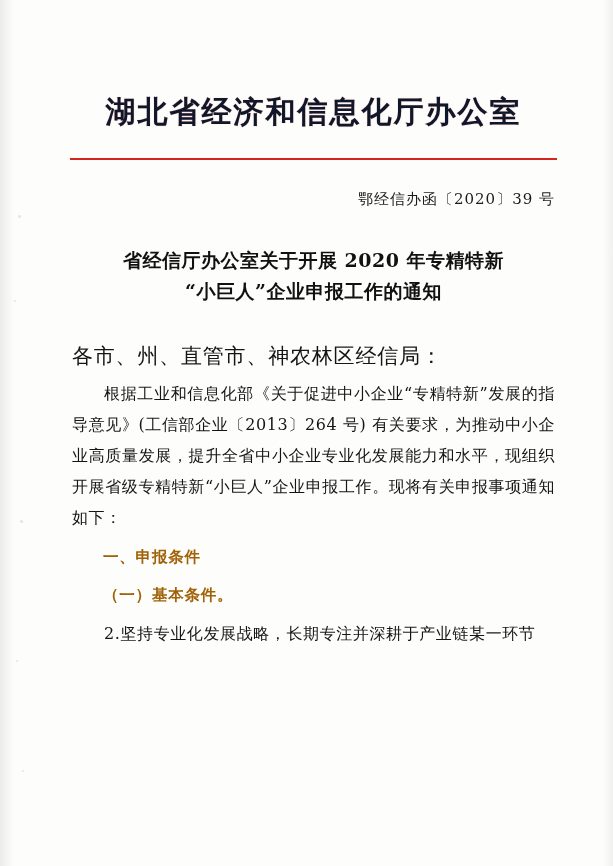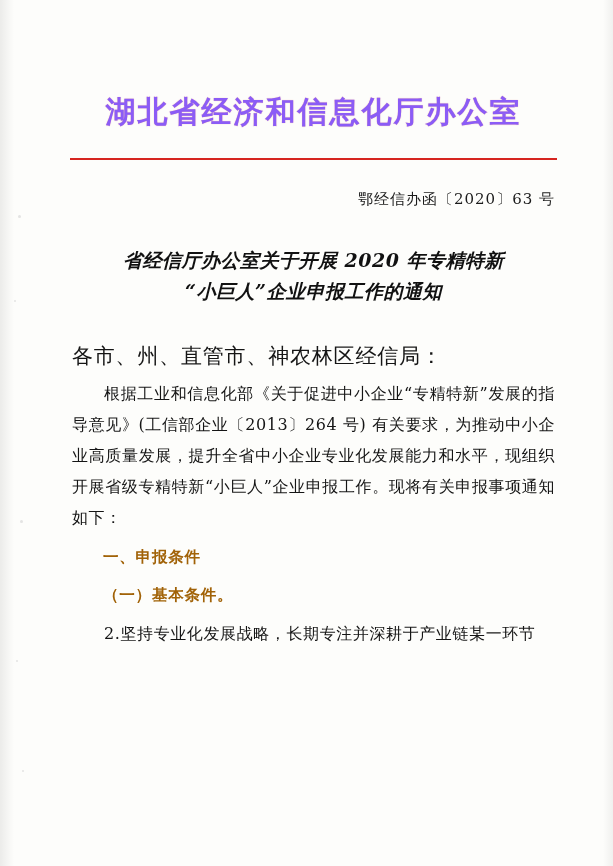--- a/index.html
+++ b/index.html
@@ -39,21 +39,21 @@
   }
   .content {
     position: absolute;
     left: 72px;
     right: 58px;
     top: 0;
     bottom: 0;
   }
   .masthead {
     text-align: center;
-    color: #8b5cf6;
+    color: #0f172a;
     font-family: "DejaVu Serif", "Liberation Serif", serif;
     font-weight: bold;
     font-size: 30px;
     letter-spacing: 2px;
     margin-top: 94px;
     line-height: 1.2;
     text-shadow: 0 0 1px rgba(214,37,31,0.4);
   }
   .red-rule {
     height: 2px;
@@ -73,21 +73,20 @@
     text-align: center;
     font-weight: bold;
     font-size: 19px;
     line-height: 1.65;
     margin-top: 36px;
     color: #111;
     letter-spacing: 0.5px;
   }
   .title .line {
     display: block;
-    font-style: italic;
   }
   .salutation {
     font-size: 21px;
     margin-top: 34px;
     color: #151515;
     letter-spacing: 0.8px;
   }
   p.body-par {
     font-size: 16px;
     line-height: 1.95;
@@ -126,21 +125,21 @@
     <i style="left:16px;top:660px;width:2px;height:2px;"></i>
     <i style="left:22px;top:770px;width:2px;height:2px;"></i>
   </div>
 
   <div class="content">
 
     <div class="masthead">湖北省经济和信息化厅办公室</div>
 
     <div class="red-rule"></div>
 
-    <div class="doc-number">鄂经信办函〔2020〕63 号</div>
+    <div class="doc-number">鄂经信办函〔2020〕39 号</div>
 
     <div class="title">
       <span class="line">省经信厅办公室关于开展 2020 年专精特新</span>
       <span class="line">“小巨人”企业申报工作的通知</span>
     </div>
 
     <div class="salutation">各市、州、直管市、神农林区经信局：</div>
 
     <p class="body-par">根据工业和信息化部《关于促进中小企业“专精特新”发展的指导意见》(工信部企业〔2013〕264 号) 有关要求，为推动中小企业高质量发展，提升全省中小企业专业化发展能力和水平，现组织开展省级专精特新“小巨人”企业申报工作。现将有关申报事项通知如下：</p>
 

